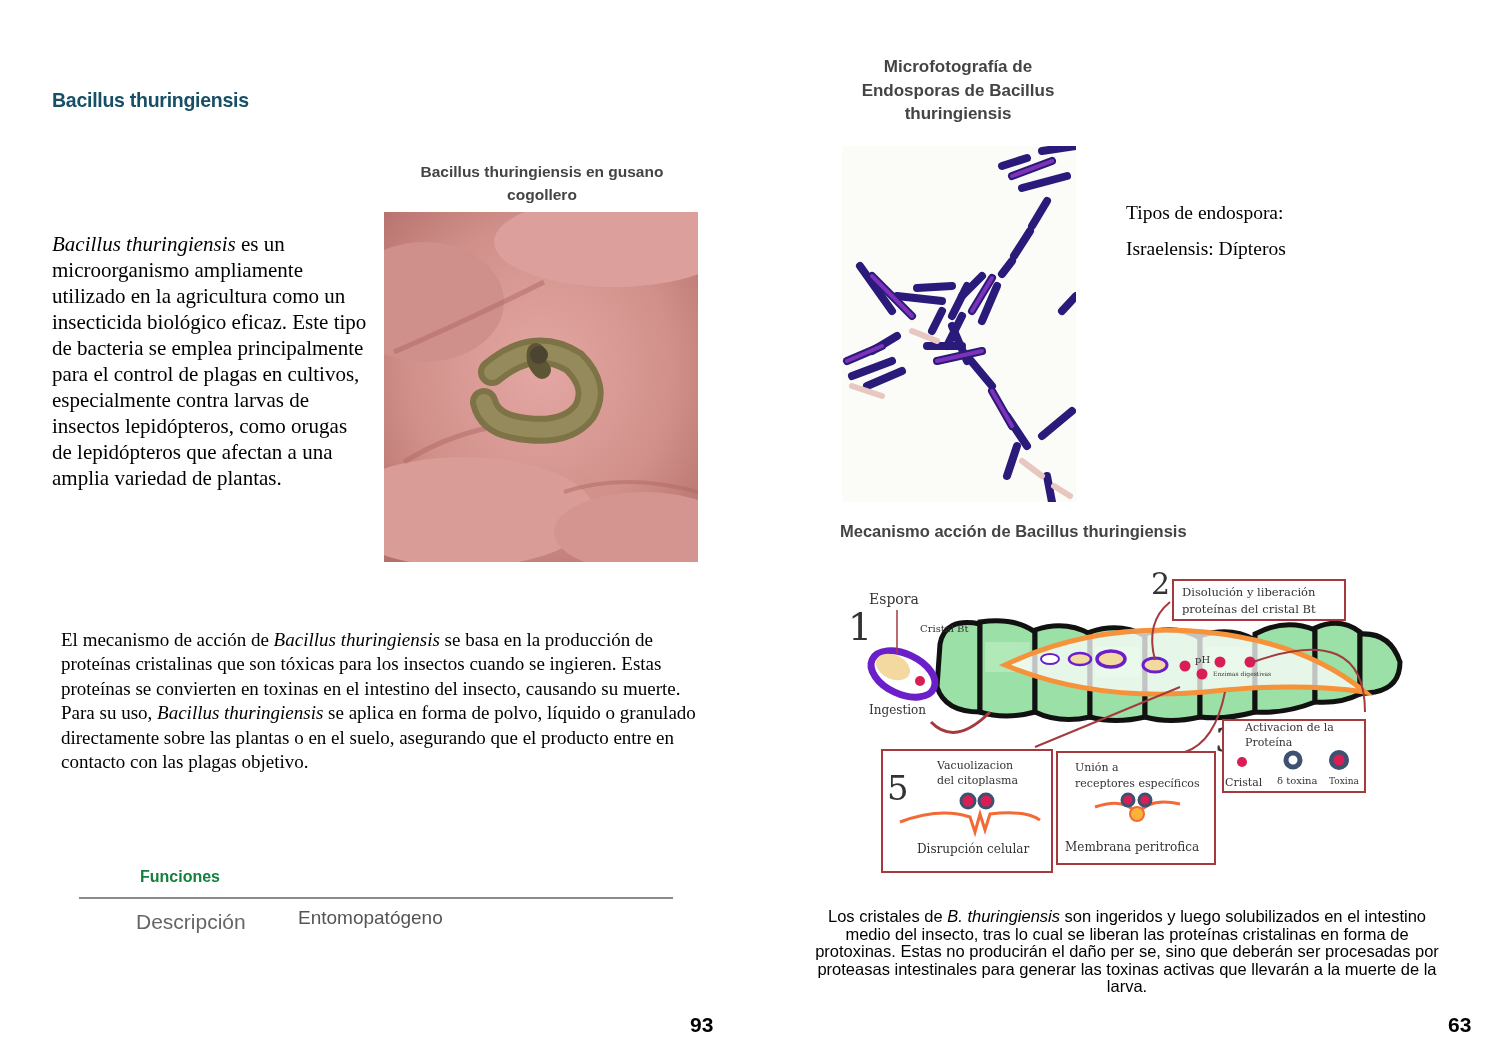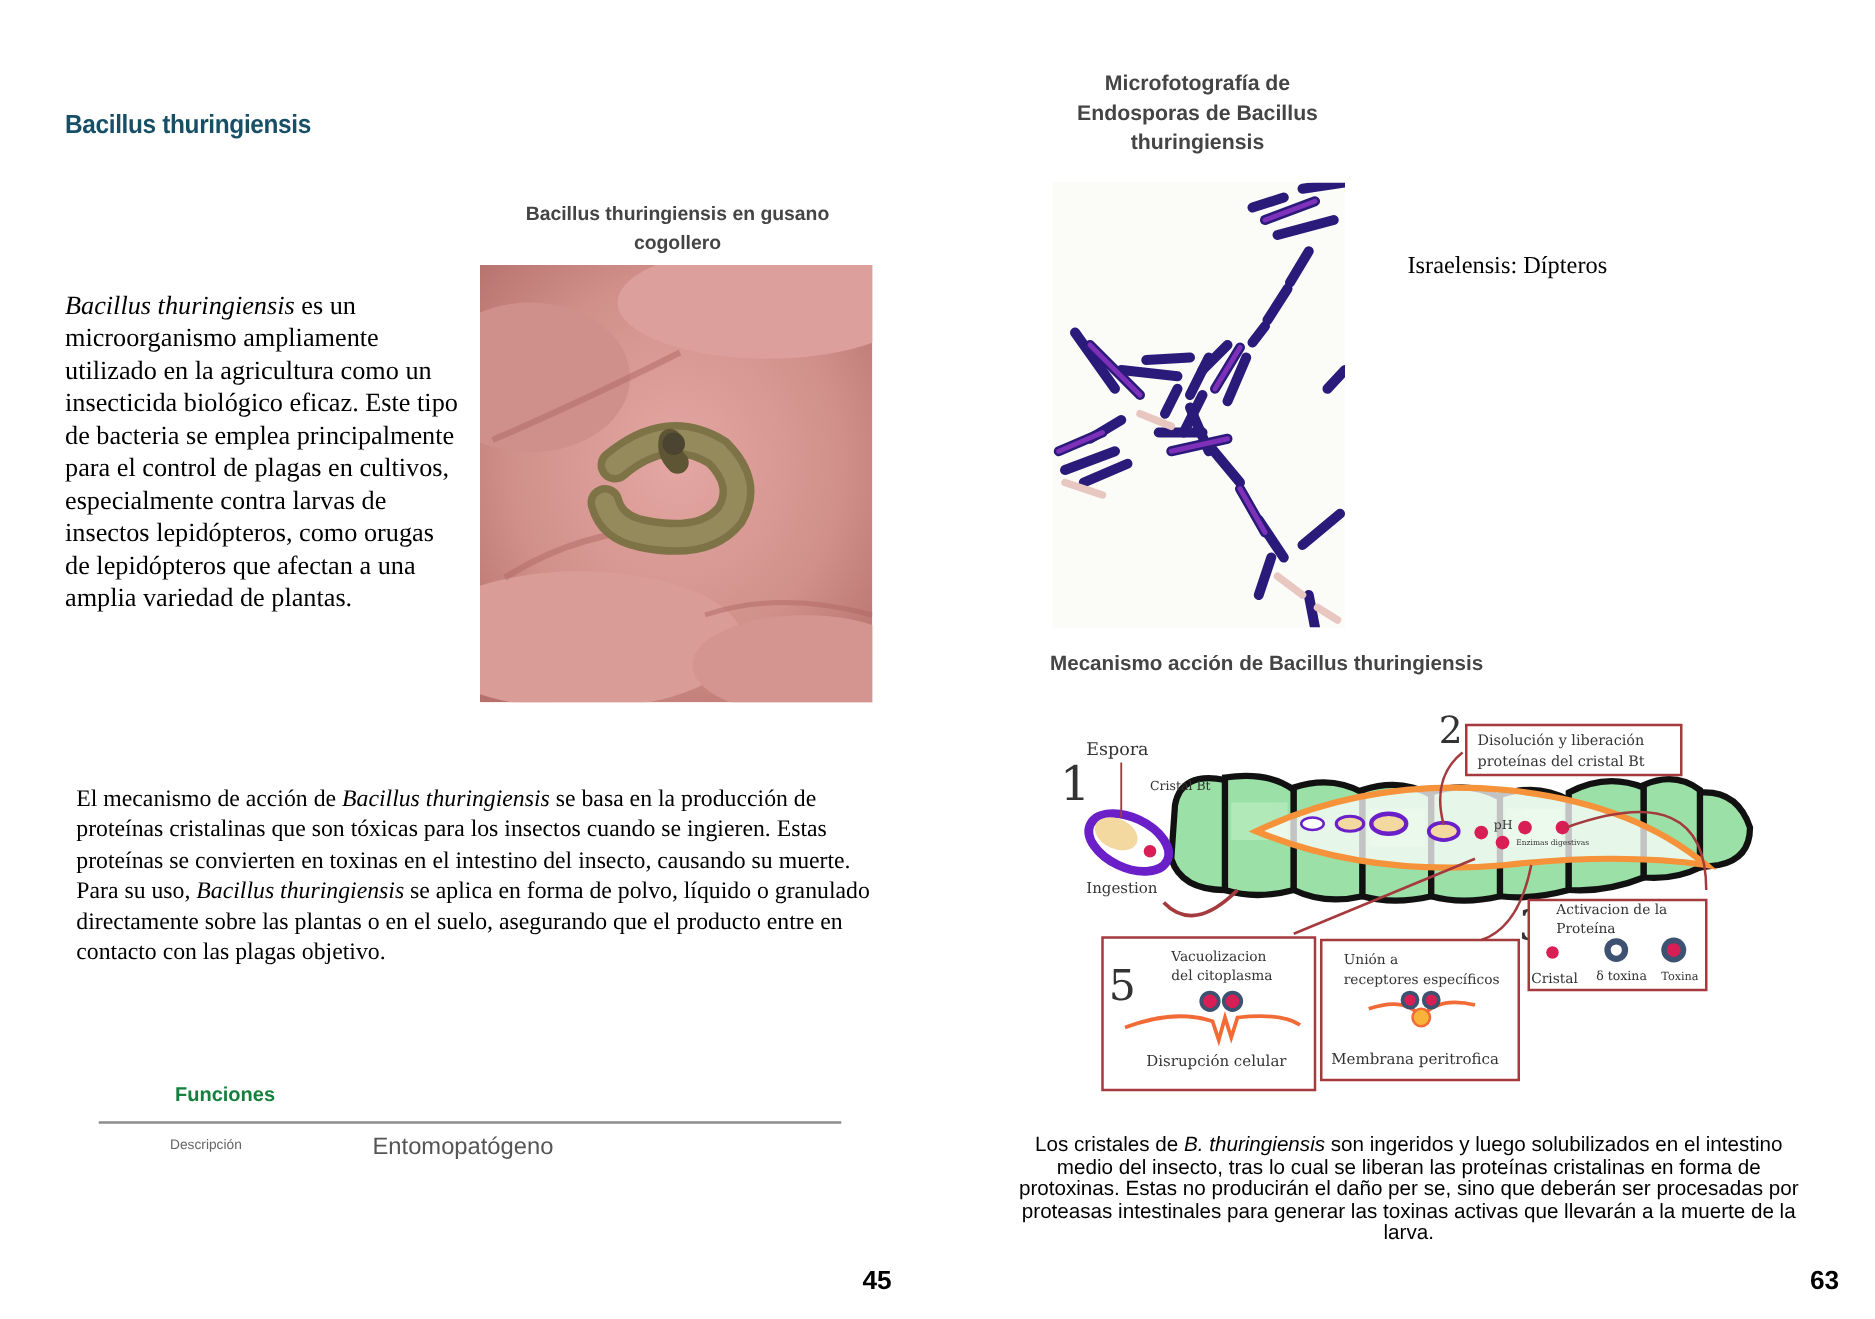--- a/index.html
+++ b/index.html
@@ -9,21 +9,21 @@
   .sans { font-family:"Liberation Sans", sans-serif; }
 
   
   #title { left:52px; top:88px; font-size:21px; font-weight:bold; color:#174f66; letter-spacing:-0.3px; transform:scaleX(0.93); transform-origin:left; white-space:nowrap; }
   #caption-worm { left:392px; top:160px; width:300px; text-align:center; font-size:15.5px; font-weight:bold; color:#444; line-height:23px; }
   #worm-photo { left:384px; top:212px; width:314px; height:350px; overflow:hidden; }
   #intro { left:52px; top:231px; width:320px; font-size:21px; line-height:26px; }
   #mechanism { left:61px; top:628px; width:640px; font-size:19px; line-height:24.4px; }
   #func-head { left:140px; top:868px; font-size:16px; font-weight:bold; color:#15803d; }
   #func-rule { left:79px; top:897px; width:594px; height:2px; background:#8c8c8c; }
-  #func-label { left:136px; top:910px; font-size:11px; color:#666; }
+  #func-label { left:136px; top:910px; font-size:21px; color:#666; }
   #func-value { left:298px; top:907px; font-size:19px; color:#555; }
   #pg62 { left:690px; top:1013px; font-size:21px; font-weight:bold; }
 
   
   #caption-micro { left:840px; top:55px; width:236px; text-align:center; font-size:17px; font-weight:bold; color:#444; line-height:23.5px; }
   #micro-photo { left:842px; top:146px; width:234px; height:356px; background:#fbfbf8; overflow:hidden; }
   #types { left:1126px; top:201px; width:350px; font-size:19.5px; line-height:24px; }
   #types p { margin:0 0 12px 0; }
   #caption-mech { left:840px; top:522px; width:580px; text-align:left; font-size:16.5px; font-weight:bold; color:#444; }
   #diagram { left:845px; top:562px; width:580px; height:318px; }
@@ -66,21 +66,21 @@
 
 <div id="intro" class="abs serif"><i>Bacillus thuringiensis</i><span> es un microorganismo ampliamente utilizado en la agricultura como un insecticida biológico eficaz. Este tipo de bacteria se emplea principalmente para el control de plagas en cultivos, especialmente contra larvas de insectos lepidópteros, como orugas de lepidópteros que afectan a una amplia variedad de plantas.</span></div>
 
 <div id="mechanism" class="abs serif"><span>El mecanismo de acción de </span><i>Bacillus thuringiensis</i><span> se basa en la producción de proteínas cristalinas que son tóxicas para los insectos cuando se ingieren. Estas proteínas se convierten en toxinas en el intestino del insecto, causando su muerte. Para su uso, </span><i>Bacillus thuringiensis</i><span> se aplica en forma de polvo, líquido o granulado directamente sobre las plantas o en el suelo, asegurando que el producto entre en contacto con las plagas objetivo.</span></div>
 
 <div id="func-head" class="abs sans">Funciones</div>
 <div id="func-rule" class="abs"></div>
 <div id="func-label" class="abs sans">Descripción</div>
 <div id="func-value" class="abs sans">Entomopatógeno</div>
 
-<div id="pg62" class="abs sans">45</div>
+<div id="pg62" class="abs sans">93</div>
 
 <div id="caption-micro" class="abs sans">Microfotografía de Endosporas de Bacillus thuringiensis</div>
 
 <div id="micro-photo" class="abs">
   <svg width="234" height="356" viewBox="0 0 234 356">
     <g stroke-linecap="round" fill="none">
       <g stroke="#2a1a7a" stroke-width="8">
         <path d="M160 20 L185 12"></path>
           <path d="M170 30 L210 15"></path>
           <path d="M180 42 L225 30"></path>
@@ -125,20 +125,21 @@
         <path d="M70 185 L95 195"></path>
           <path d="M10 240 L40 250"></path>
           <path d="M180 315 L200 330"></path>
           <path d="M212 340 L228 350"></path>
       </g>
     </g>
   </svg>
 </div>
 
 <div id="types" class="abs serif">
+  <p>Tipos de endospora:</p>
   <p>Israelensis: Dípteros</p>
 </div>
 
 <div id="caption-mech" class="abs sans">Mecanismo acción de Bacillus thuringiensis</div>
 
 <div id="diagram" class="abs">
   <svg width="580" height="318" viewBox="0 0 580 318">
 
     <g stroke="#111" stroke-width="5" fill="#9be0a6">
       <path d="M95 82 Q100 55 135 62 L135 150 Q100 150 92 125 Z"></path>

